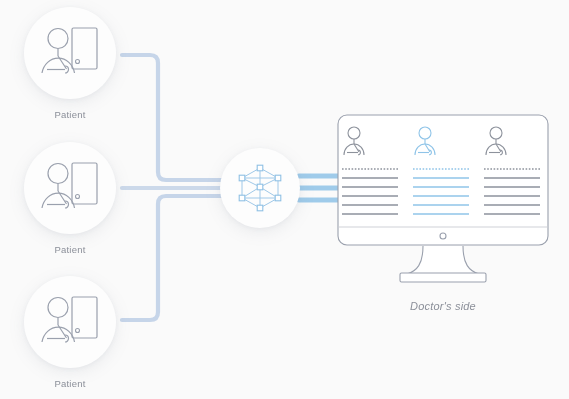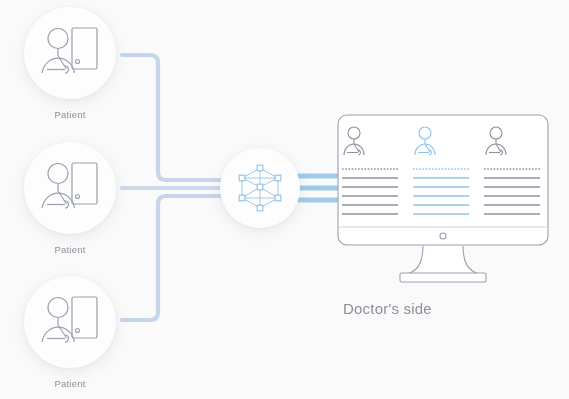--- a/index.html
+++ b/index.html
@@ -54,25 +54,26 @@
     width: 140px;
     text-align: center;
     font-size: 9.5px;
     color: #8b8f99;
     letter-spacing: 0.2px;
     white-space: nowrap;
   }
   .screen-label {
     position: absolute;
     width: 200px;
-    text-align: left;
-    font-size: 15px;
+    text-align: center;
+    font-size: 11px;
     color: #8b8f99;
     letter-spacing: 0.2px;
     white-space: nowrap;
+    font-style: italic;
   }
   .monitor-wrap {
     position: absolute;
     left: 337px;
     top: 114px;
     width: 212px;
     height: 175px;
   }
 </style>
 </head>

